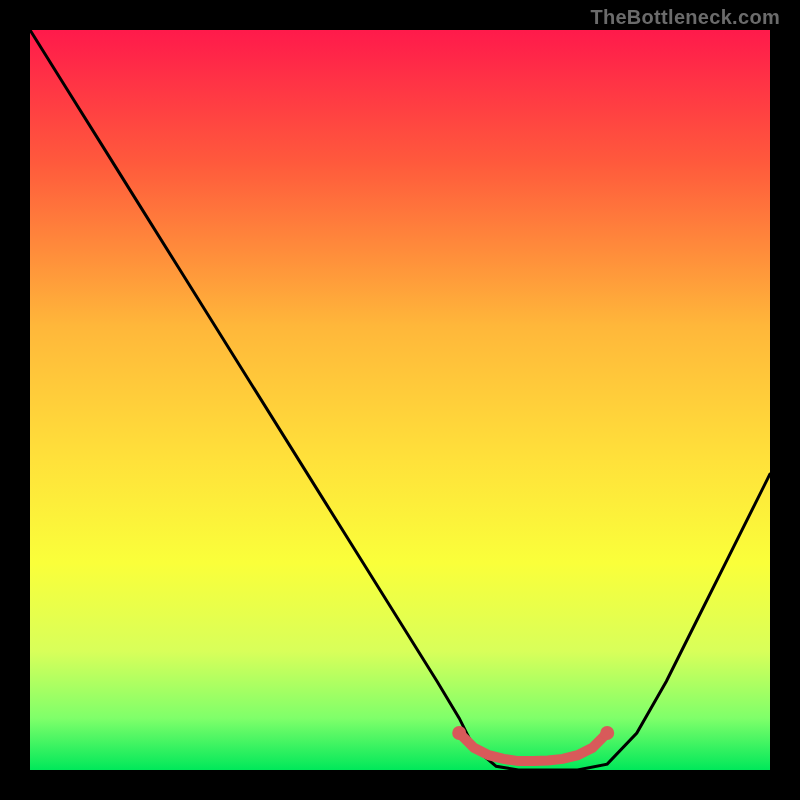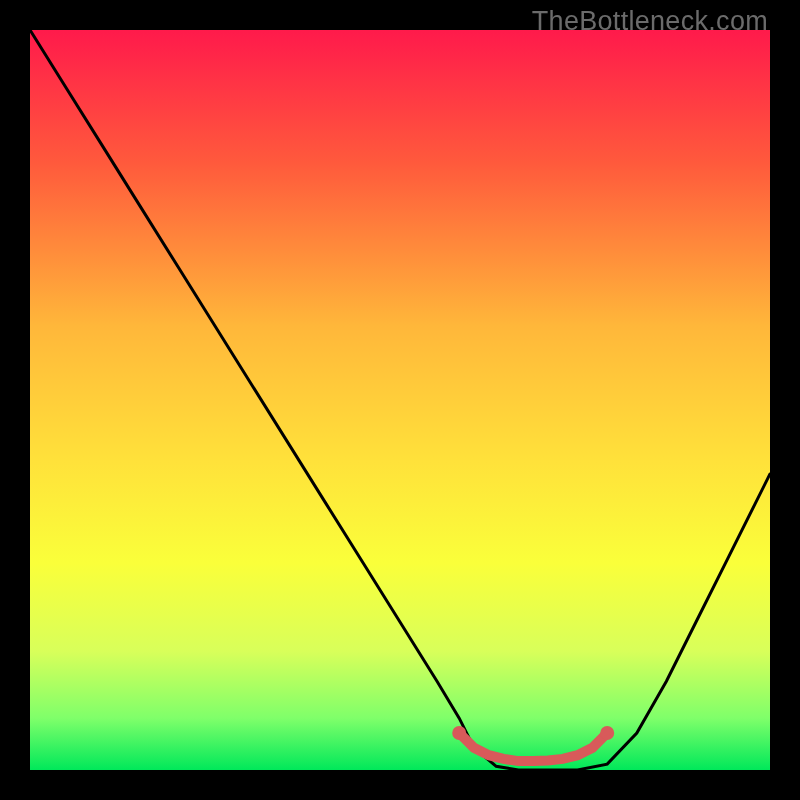--- a/index.html
+++ b/index.html
@@ -22,24 +22,24 @@
   .plot-area {
     position: absolute;
     left: 0;
     top: 0;
     width: 740px;
     height: 740px;
   }
   .watermark {
     position: absolute;
     top: 6px;
-    right: 32px;
+    right: 20px;
     color: #6b6b6b;
-    font-size: 27px;
-    font-weight: 400;
+    font-size: 20px;
+    font-weight: 700;
     letter-spacing: 0.3px;
   }
 </style>
 </head>
 <body>
 
 <div class="watermark">TheBottleneck.com</div>
 
 <div class="frame">
   <svg class="plot-area" viewBox="0 0 740 740" preserveAspectRatio="none">

